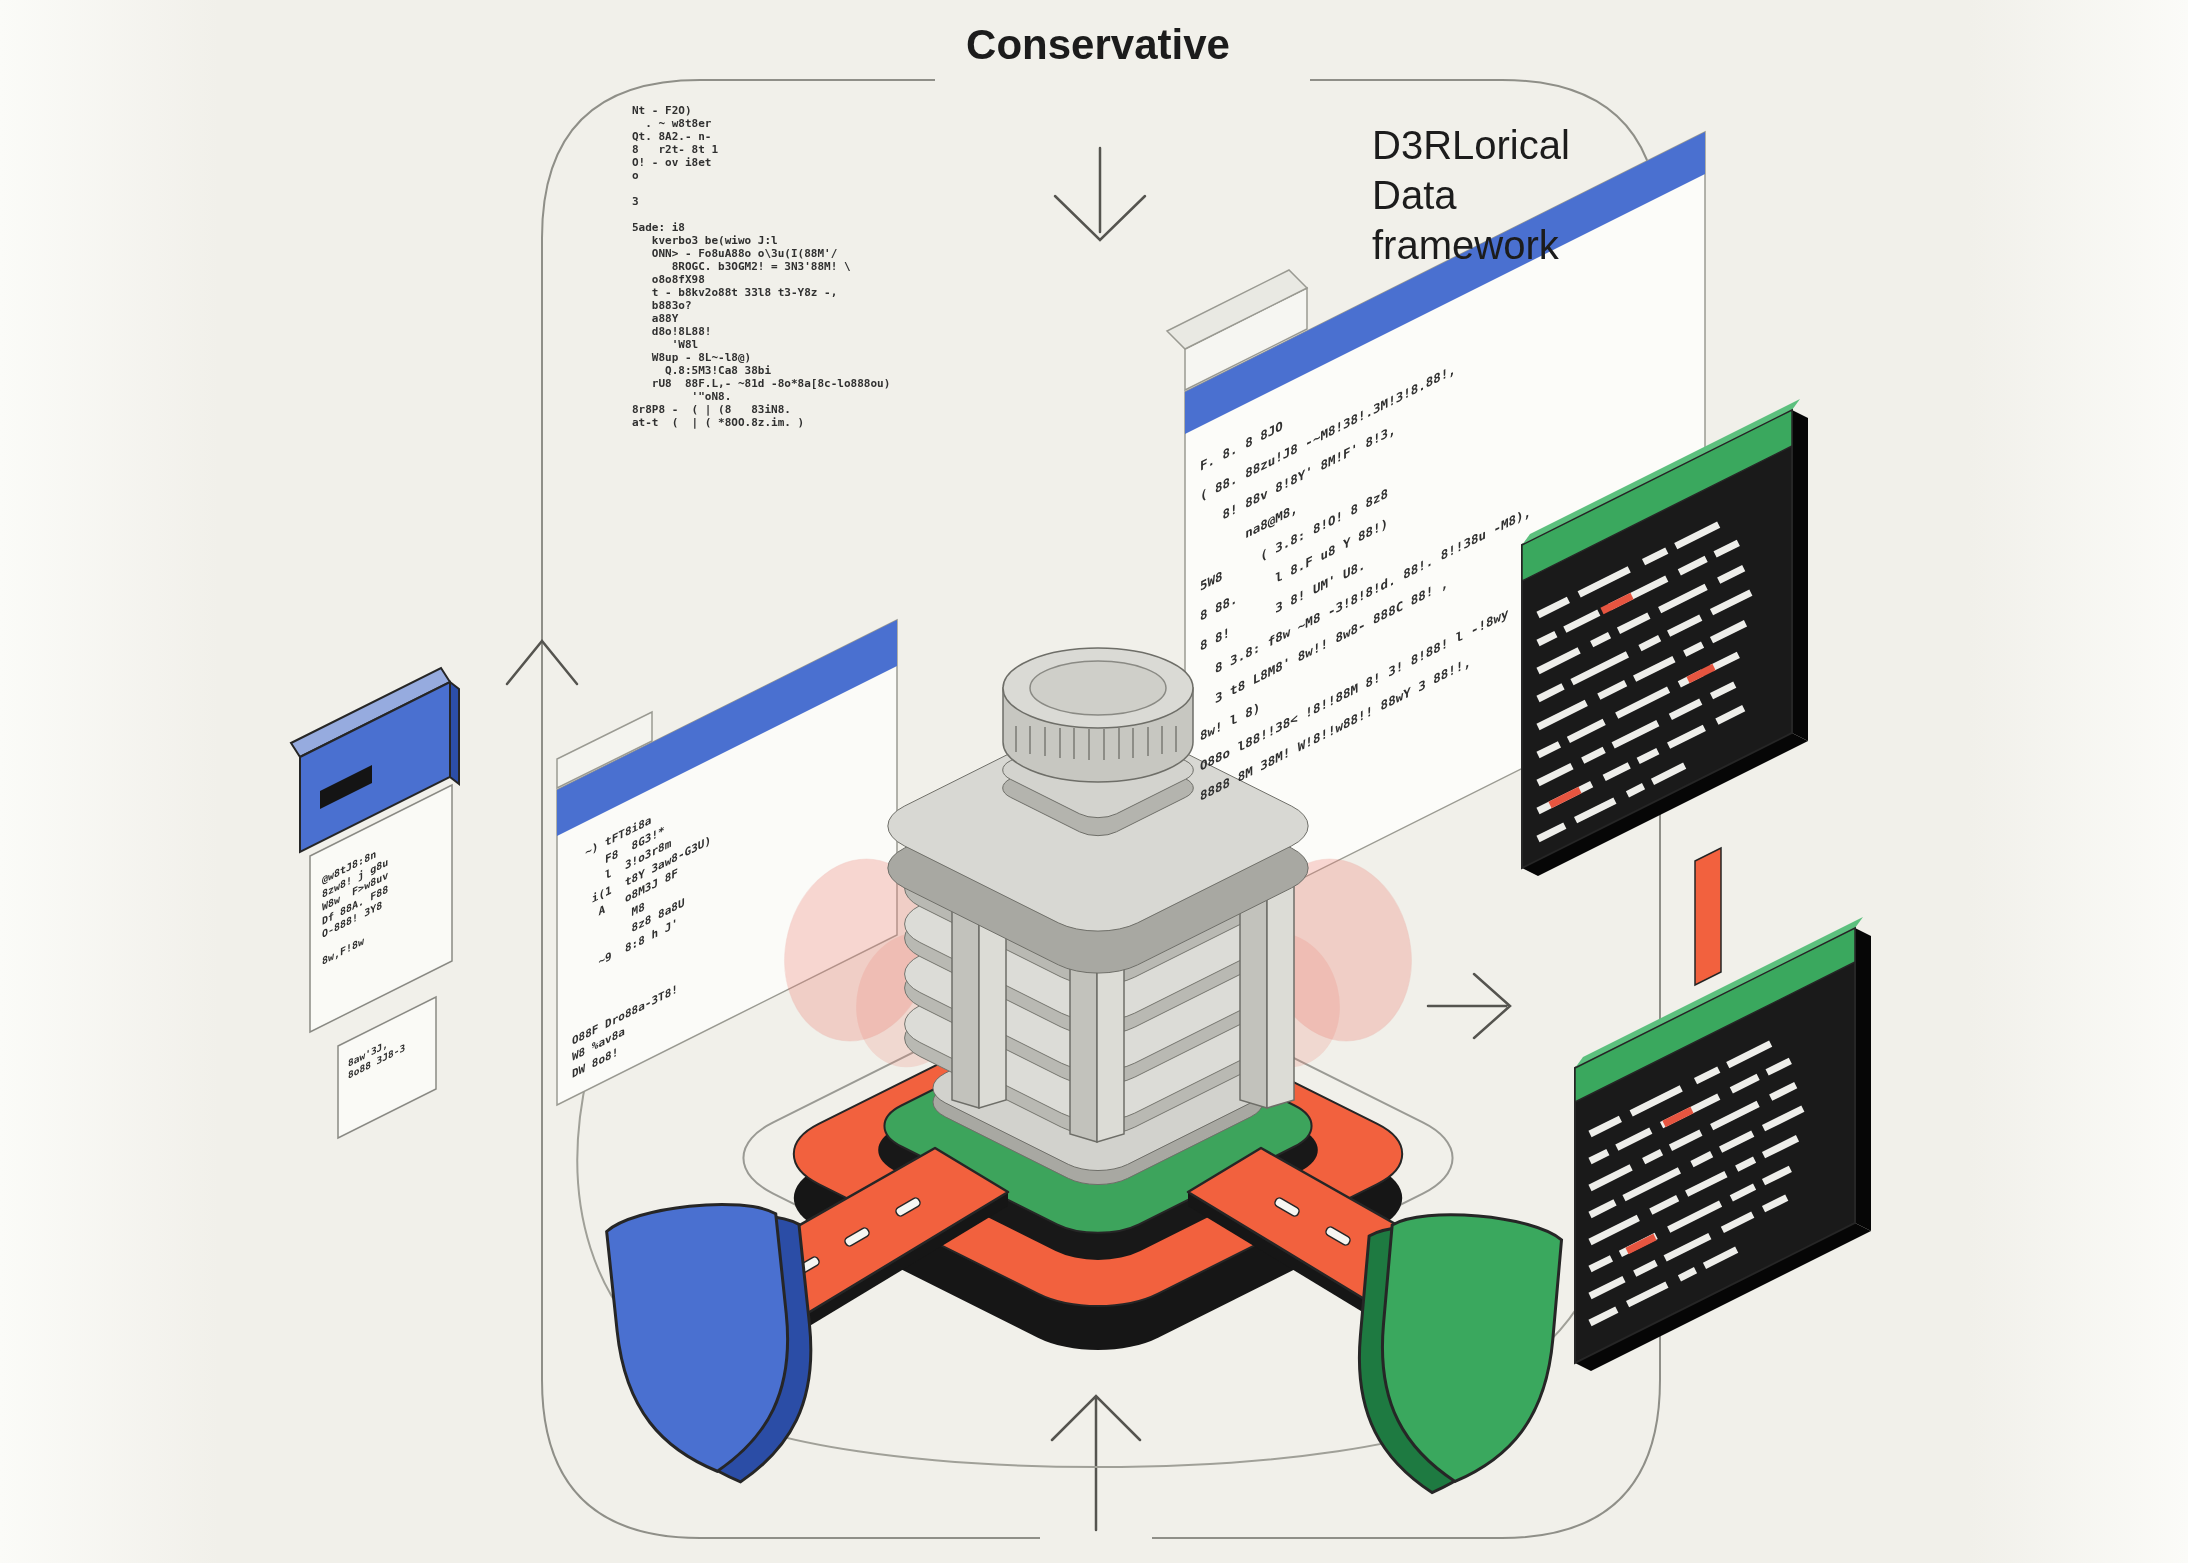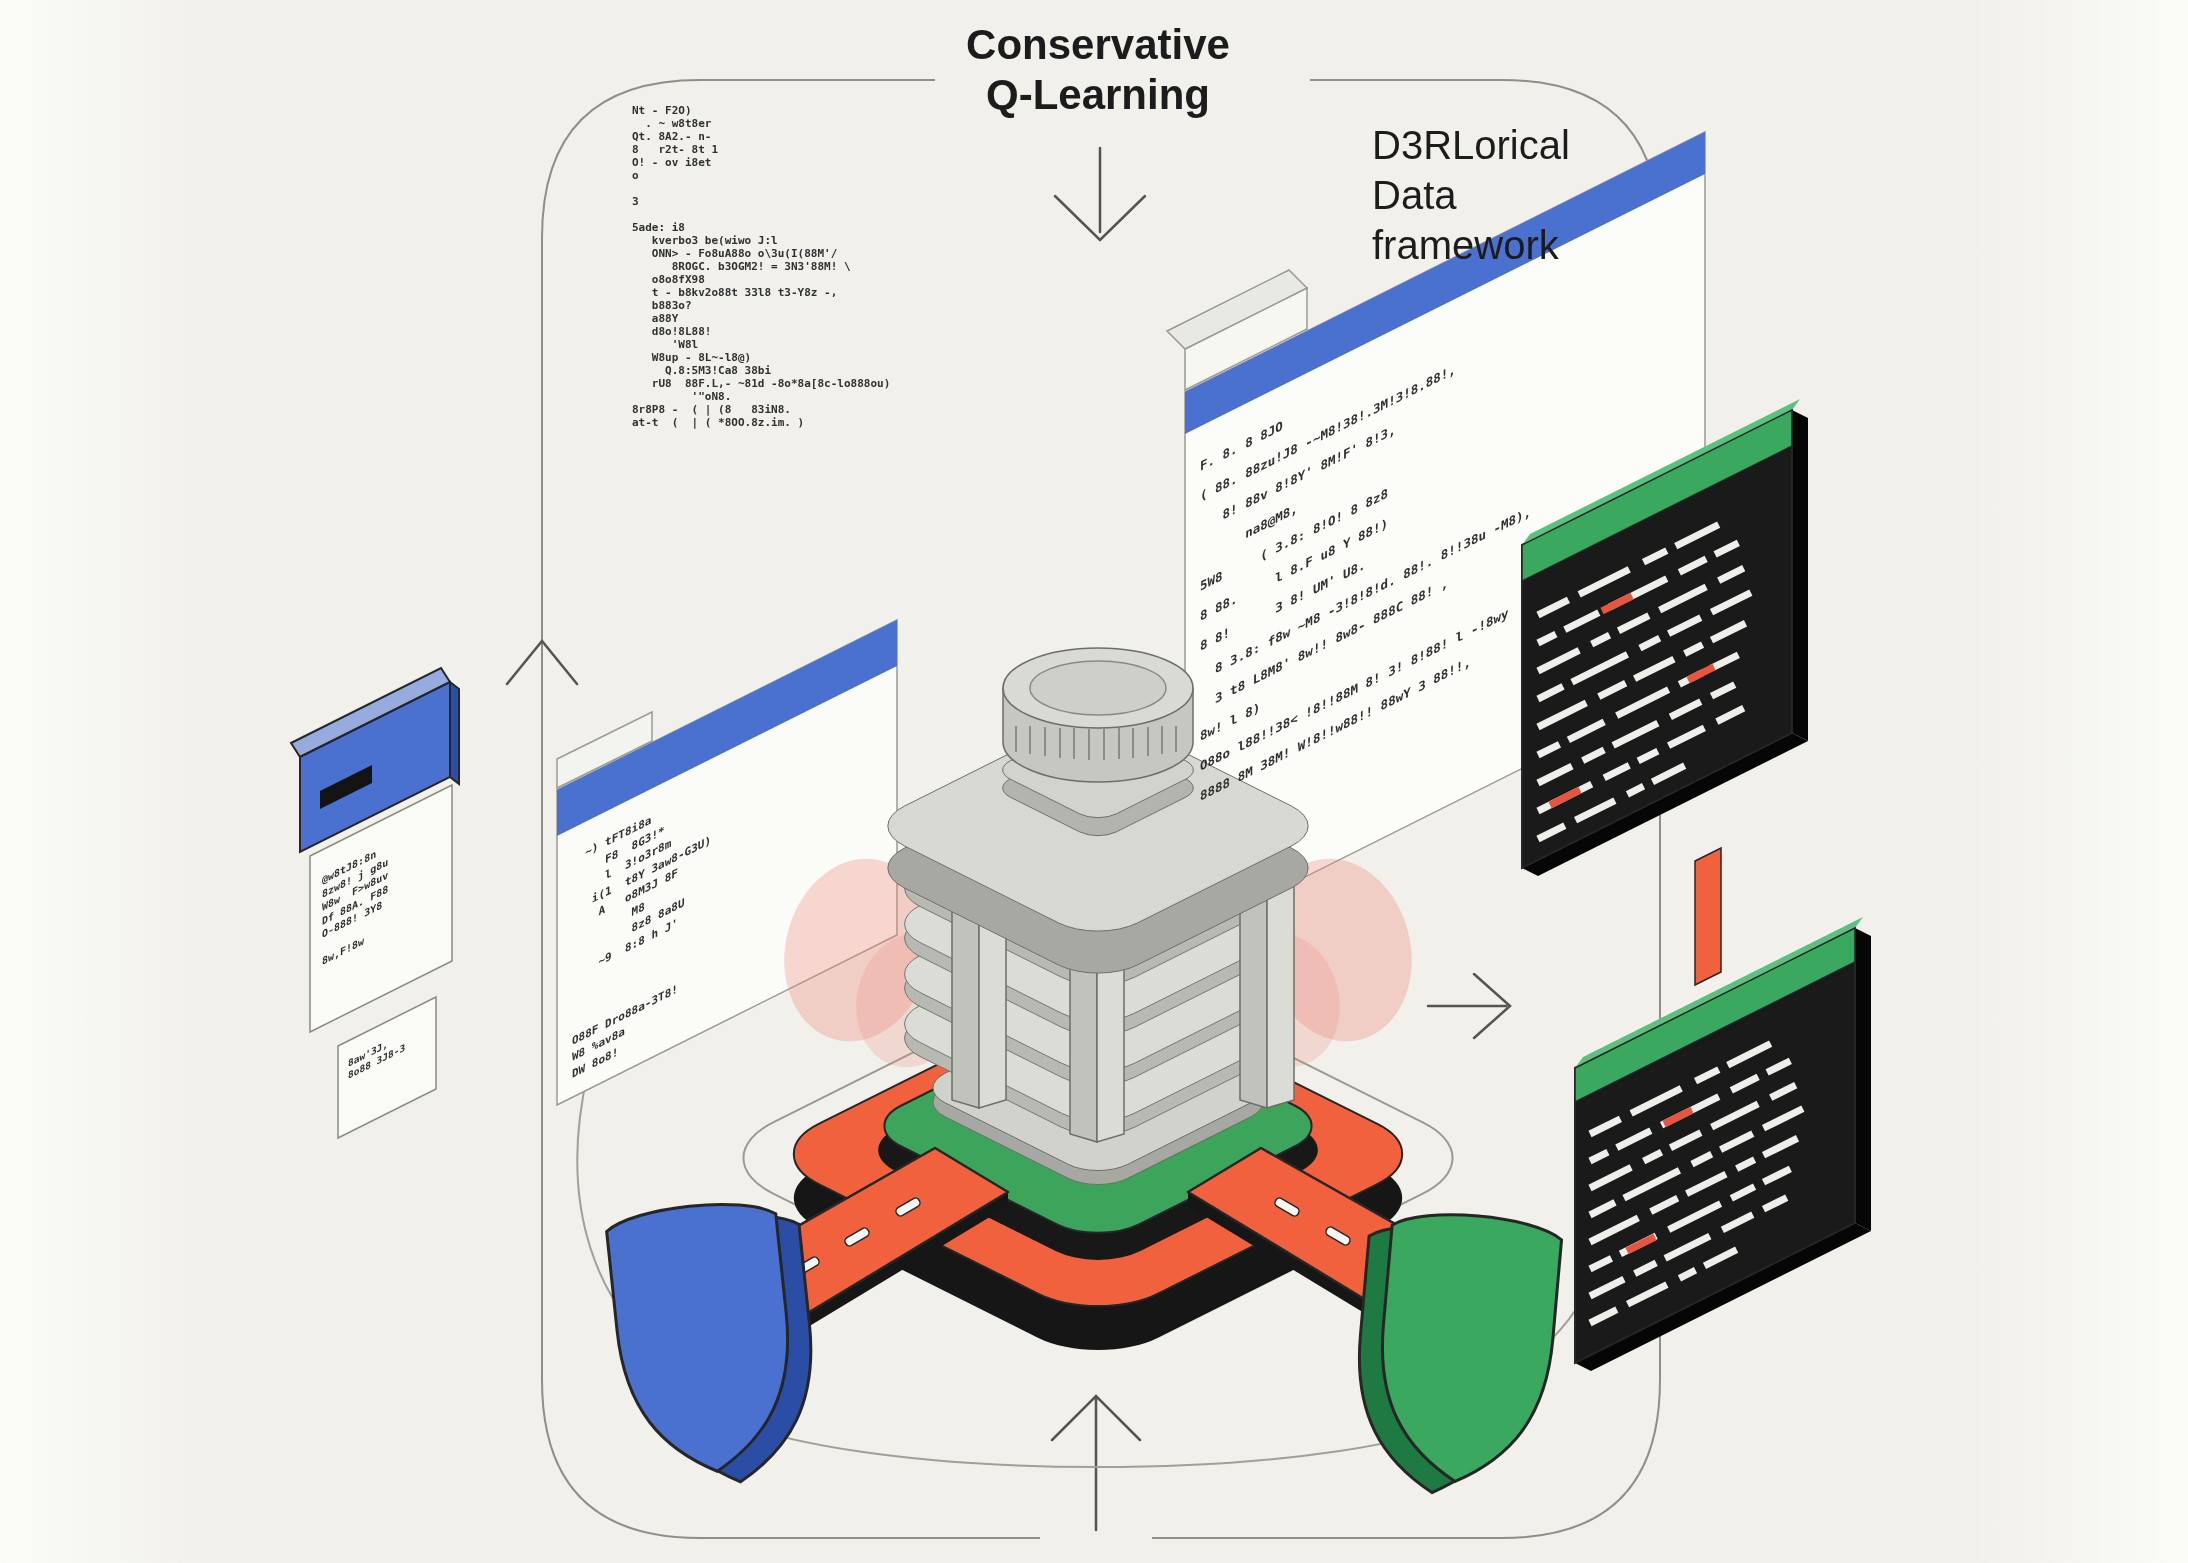--- a/index.html
+++ b/index.html
@@ -193,21 +193,20 @@
     <g stroke="#e65540" stroke-width="7" fill="none">
       <path d="M 1664 1124 l 28 -14"></path>
       <path d="M 1627 1251 l 28 -14"></path>
     </g>
   </g>
 
 </svg>
 
 <div class="title">
   <div>Conservative</div>
-  <div>Q-Learning</div>
 </div>
 
 <div class="right-label">
   <div>D3RLorical</div>
   <div>Data</div>
   <div>framework</div>
 </div>
 
 <div class="garble g-topleft">Nt - F2O)
   . ~ w8t8er

